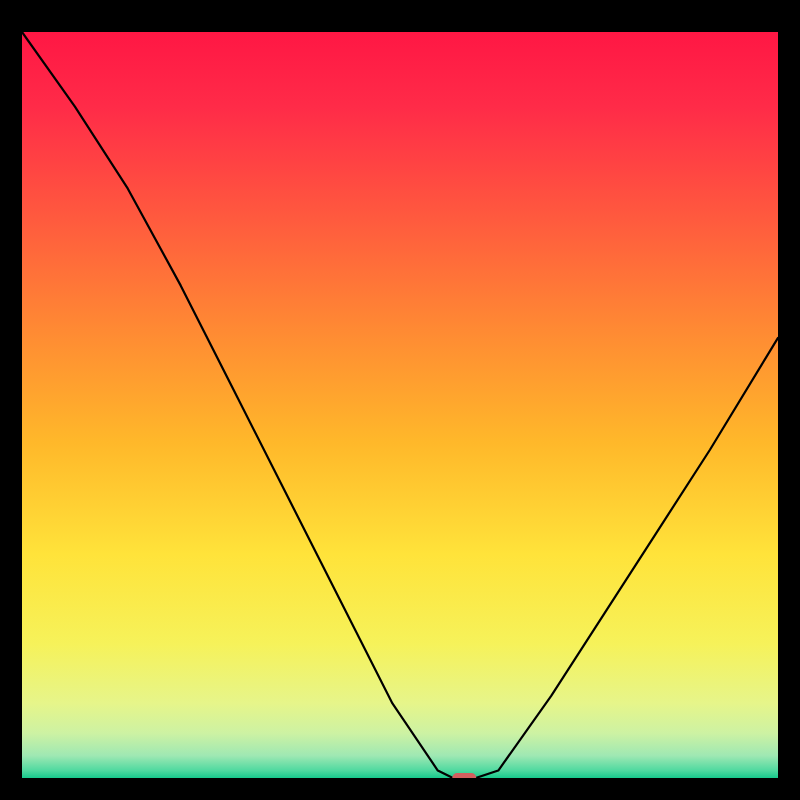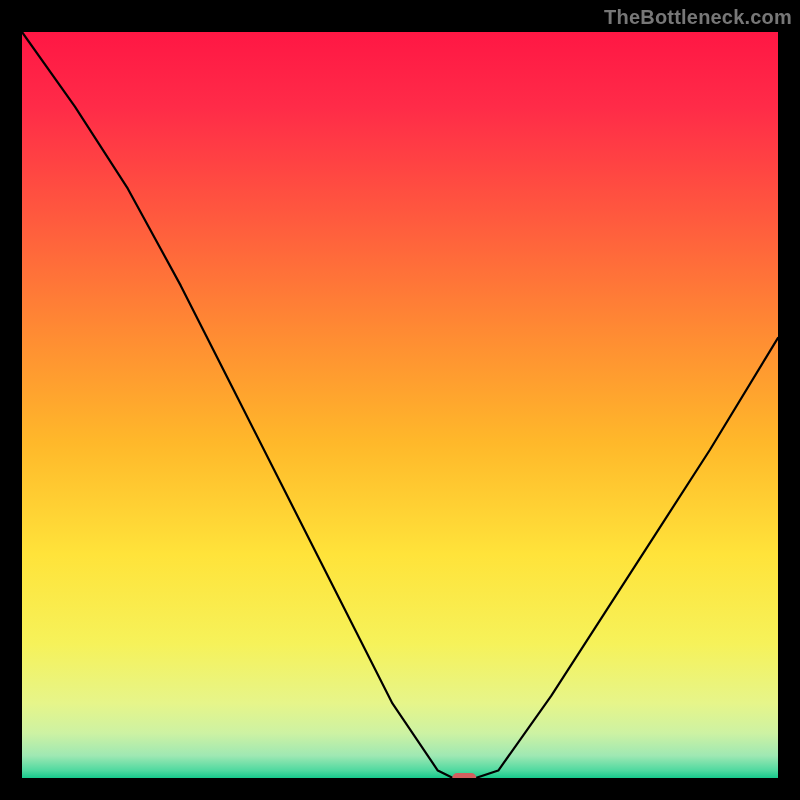--- a/index.html
+++ b/index.html
@@ -38,21 +38,20 @@
     left: 0; top: 0;
     width: 756px;
     height: 746px;
     pointer-events: none;
   }
 </style>
 </head>
 <body>
 
 <div class="chart-container">
-  <div class="attribution">TheBottleneck.com</div>
 
   <div class="plot-area">
 
     <svg class="gradient" viewBox="0 0 756 746" preserveAspectRatio="none">
       <defs>
         <linearGradient id="bg-grad" x1="0" y1="0" x2="0" y2="1">
             <stop offset="0.00%" stop-color="#ff1744"></stop>
             <stop offset="10.00%" stop-color="#ff2b48"></stop>
             <stop offset="25.00%" stop-color="#ff5a3e"></stop>
             <stop offset="40.00%" stop-color="#ff8a33"></stop>

